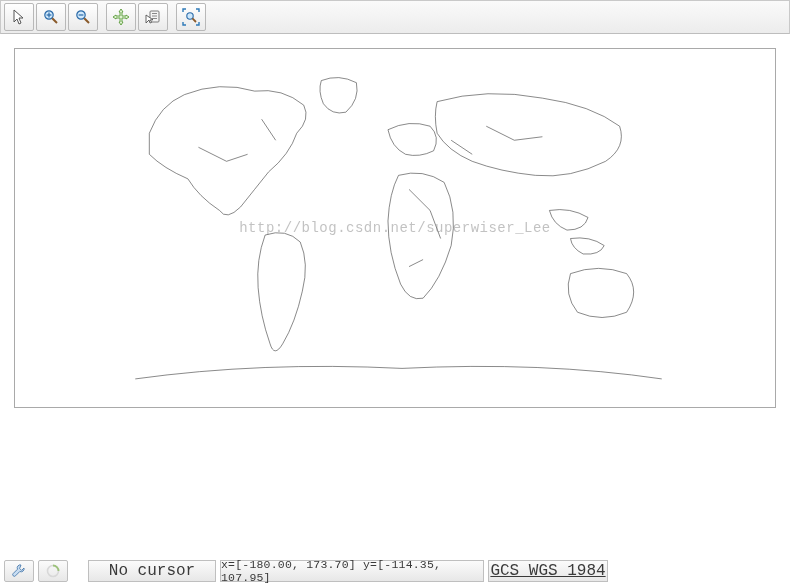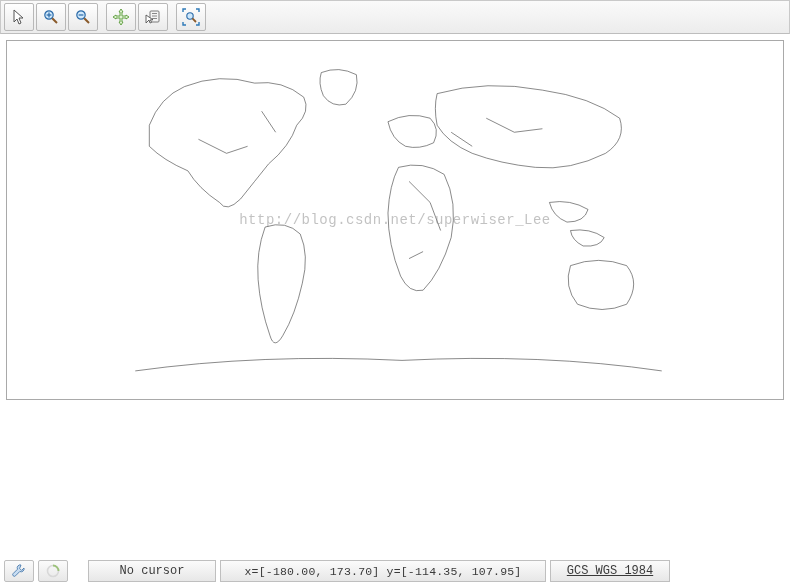--- a/index.html
+++ b/index.html
@@ -40,21 +40,21 @@
     box-sizing: border-box;
   }
   .tool-btn svg { display: block; }
   .tool-sep {
     width: 4px;
     height: 28px;
   }
 
   
   .map-area {
-    margin: 6px;
+    margin: 14px;
     border: 1px solid #a9a9a9;
     background: #ffffff;
     height: 360px;
     box-sizing: border-box;
     position: relative;
     overflow: hidden;
   }
   .map-area svg {
     display: block;
     width: 100%;
@@ -86,27 +86,27 @@
   }
   .status-btn,
   .status-cell {
     height: 22px;
     border: 1px solid #bfbfbf;
     background: linear-gradient(to bottom, #fbfbfb 0%, #e7e7e7 100%);
     display: flex;
     align-items: center;
     justify-content: center;
     font-family: "Courier New", monospace;
-    font-size: 12px;
+    font-size: 16px;
     color: #3a3a3a;
     box-sizing: border-box;
   }
   .status-btn { width: 30px; cursor: pointer; border-radius:2px; }
   .status-cell.cursor { width: 128px; }
-  .status-cell.coords { width: 326px; font-size: 11.5px; letter-spacing: 0.2px;}
+  .status-cell.coords { width: 264px; font-size: 11.5px; letter-spacing: 0.2px;}
   .status-cell.crs   { width: 120px; cursor: pointer; text-decoration: underline; }
   .status-sep { width: 12px; }
 </style>
 </head>
 <body>
 
 <div class="toolbar">
 
   <div class="tool-btn">
     <svg width="16" height="16" viewBox="0 0 16 16">

